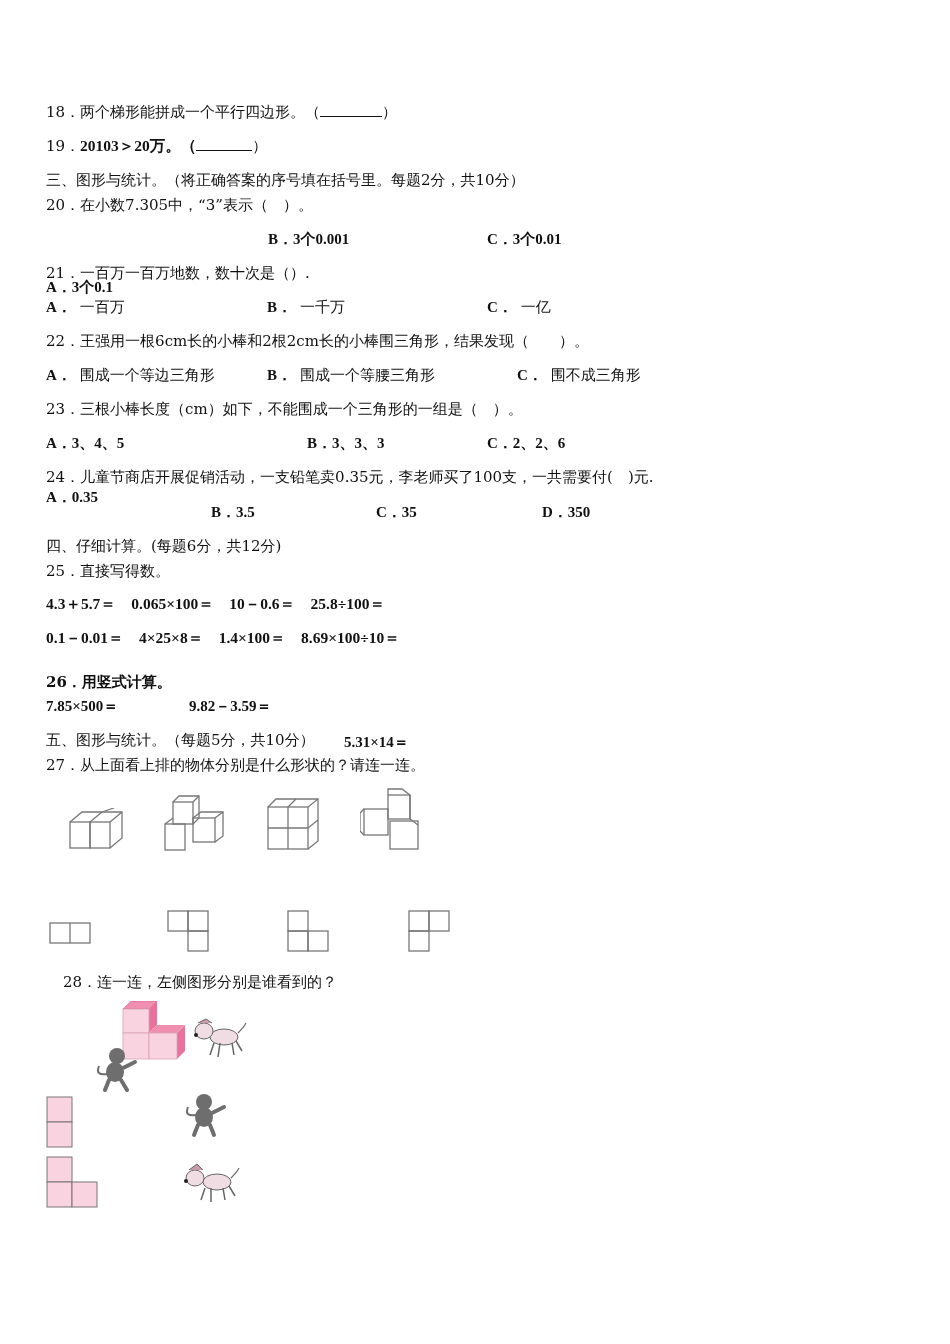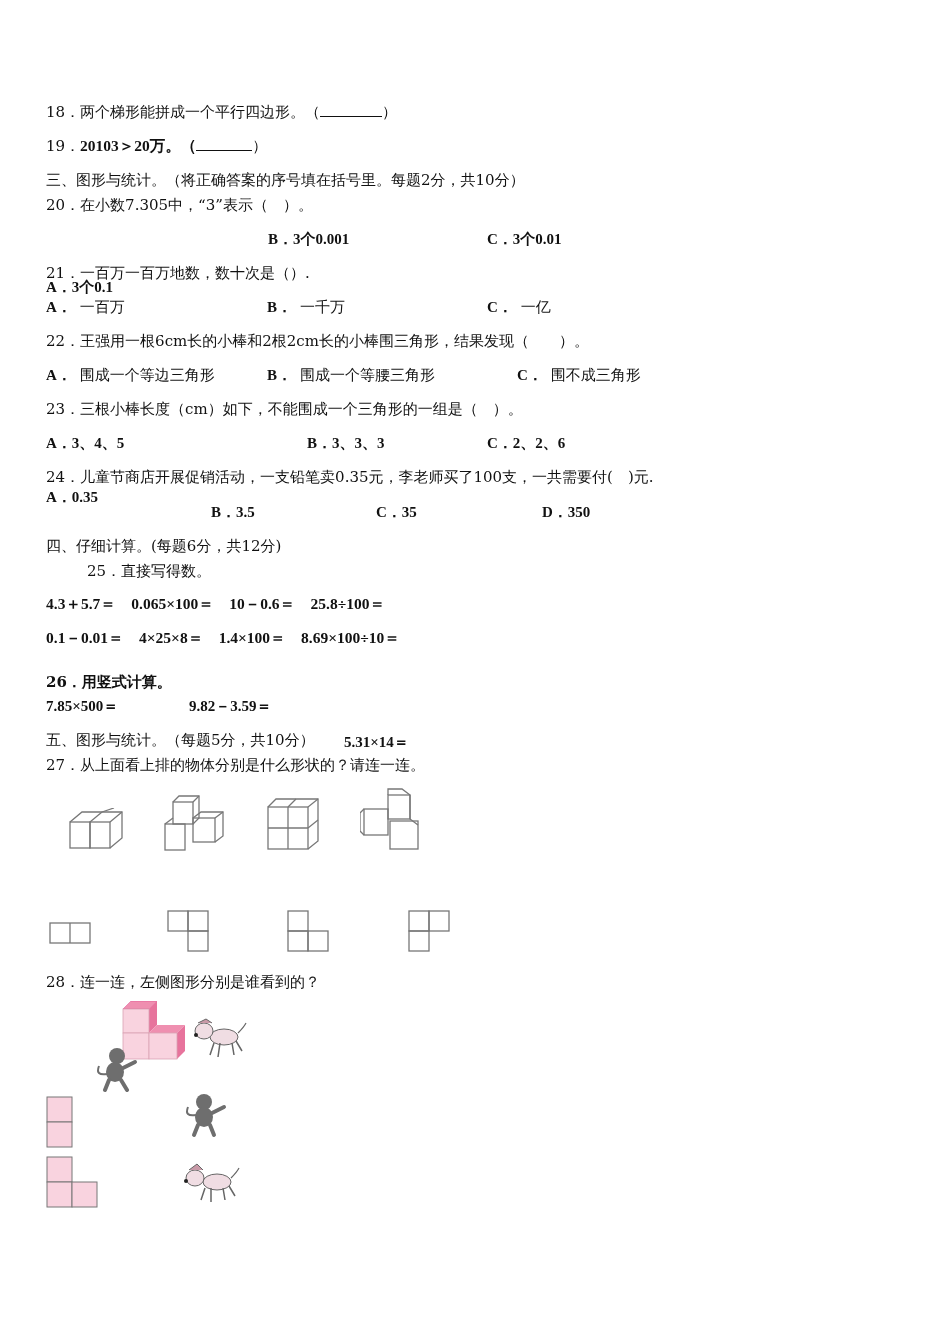--- a/index.html
+++ b/index.html
@@ -46,21 +46,21 @@
 <div class="opt bold" style="left:267px;top:433px;margin-left:40px;"><span>B．</span><span>3、3、3</span></div>
 <div class="opt bold" style="left:487px;top:433px;"><span>C．</span><span>2、2、6</span></div>
 
 <div class="line" style="top:467px;">24．儿童节商店开展促销活动，一支铅笔卖0.35元，李老师买了100支，一共需要付(　)元.</div>
 <div class="opt bold" style="left:46px;top:487px;font-family:Liberation Serif, serif;"><span>A．</span><span>0.35</span></div>
 <div class="opt bold" style="left:211px;top:502px;"><span>B．</span><span>3.5</span></div>
 <div class="opt bold" style="left:376px;top:502px;"><span>C．</span><span>35</span></div>
 <div class="opt bold" style="left:542px;top:502px;"><span>D．</span><span>350</span></div>
 
 <div class="line" style="top:536px;">四、仔细计算。(每题6分，共12分)</div>
-<div class="line" style="top:561px;margin-left:41px;">25．直接写得数。</div>
+<div class="line" style="top:561px;">25．直接写得数。</div>
 <div class="line bold" style="top:594px;">4.3＋5.7＝　0.065×100＝　10－0.6＝　25.8÷100＝</div>
 <div class="line bold" style="top:628px;">0.1－0.01＝　4×25×8＝　1.4×100＝　8.69×100÷10＝</div>
 
 <div class="line" style="top:672px;font-weight:bold;">26．用竖式计算。</div>
 <div class="opt bold" style="left:46px;top:696px;">7.85×500＝</div>
 <div class="opt bold" style="left:189px;top:696px;">9.82－3.59＝</div>
 <div class="opt bold" style="left:344px;top:696px;margin-top:36px;">5.31×14＝</div>
 
 <div class="line" style="top:730px;">五、图形与统计。（每题5分，共10分）</div>
 <div class="line" style="top:755px;">27．从上面看上排的物体分别是什么形状的？请连一连。</div>
@@ -130,21 +130,21 @@
     </svg>
 </div>
 <div class="fig" style="left:408px;top:910px;">
   <svg width="42" height="42" viewBox="0 0 42 42" fill="none" stroke="#777" stroke-width="1.3">
       <rect x="1" y="1" width="20" height="20"></rect>
       <rect x="21" y="1" width="20" height="20"></rect>
       <rect x="1" y="21" width="20" height="20"></rect>
     </svg>
 </div>
 
-<div class="line" style="top:972px;">28．连一连，左侧图形分别是谁看到的？</div>
+<div class="line" style="top:972px;margin-left:17px;">28．连一连，左侧图形分别是谁看到的？</div>
 
 <div class="fig" style="left:121px;top:1001px;">
   <svg width="66" height="60" viewBox="0 0 66 60">
     <polygon points="2,8 10,0 36,0 28,8" fill="#ef8fb0" stroke="#c06" stroke-width="0.3"></polygon>
     <polygon points="28,8 36,0 36,24 28,32" fill="#e7739c"></polygon>
     <polygon points="28,32 36,24 64,24 56,32" fill="#ef8fb0"></polygon>
     <polygon points="56,32 64,24 64,50 56,58" fill="#e7739c"></polygon>
     <rect x="2" y="8" width="26" height="24" fill="#f9d3df" stroke="#d9a3b3" stroke-width="0.8"></rect>
     <rect x="2" y="32" width="26" height="26" fill="#f9d3df" stroke="#d9a3b3" stroke-width="0.8"></rect>
     <rect x="28" y="32" width="28" height="26" fill="#f9d3df" stroke="#d9a3b3" stroke-width="0.8"></rect>

